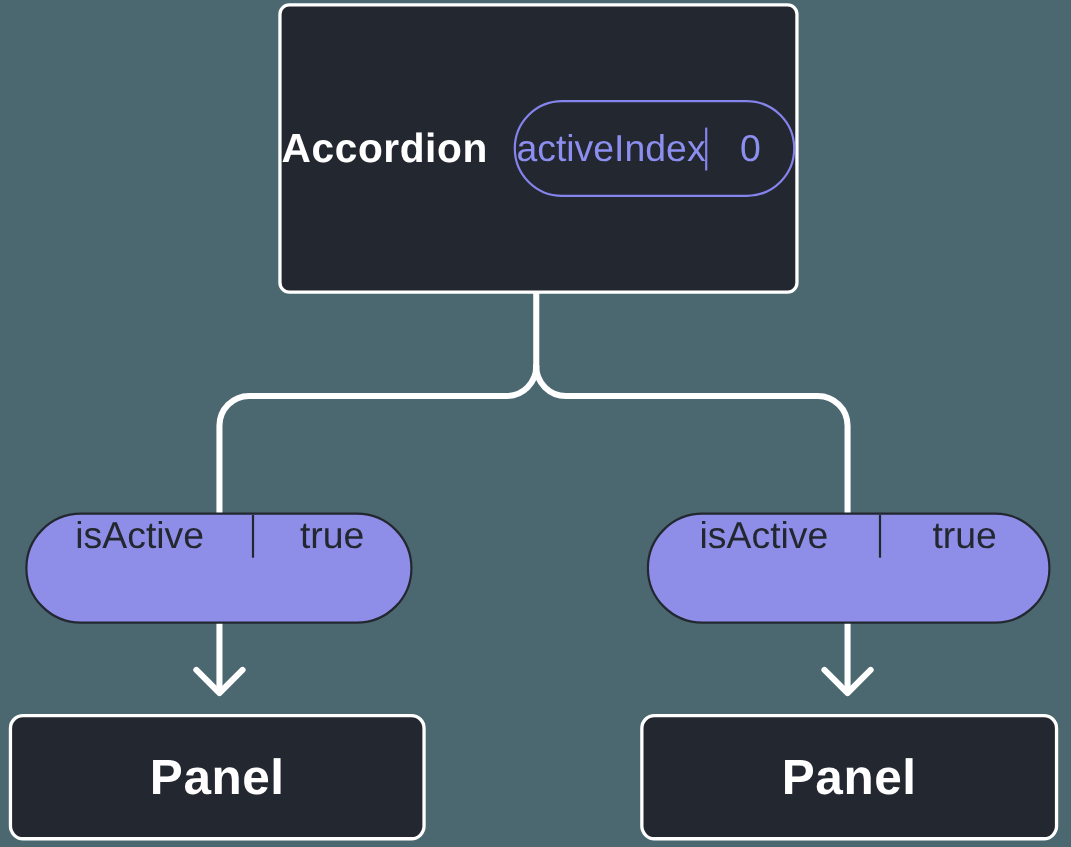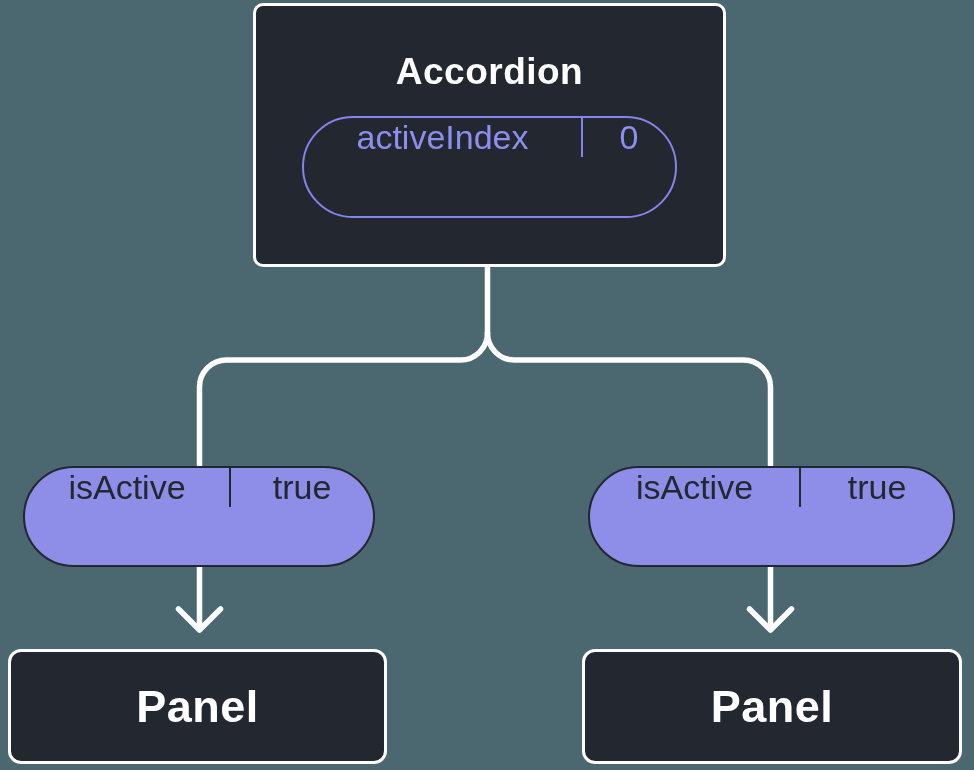--- a/index.html
+++ b/index.html
@@ -36,44 +36,44 @@
     stroke-width: 5.5;
     stroke-linecap: round;
     stroke-linejoin: round;
   }
   
   .node {
     position: absolute;
     background: var(--node-fill);
     border: 3px solid var(--node-border);
     display: flex;
-    flex-direction: column;
+    flex-direction: row;
     align-items: center;
     justify-content: center;
   }
   .node.root {
     left: 253px; top: 3px;
     width: 473px; height: 264px;
     border-radius: 10px;
     gap: 24px;
   }
   .node-title {
     color: var(--light-text);
     font-size: 37px;
     font-weight: 600;
     letter-spacing: 0.5px;
     line-height: 1.1;
   }
   
   .state-pill {
-    width: 375px; height: 102px;
+    width: 375px; height: 88px;
     border: 2.5px solid var(--outline-pill-stroke);
     border-radius: 51px;
     display: flex;
-    align-items: flex-start;
+    align-items: center;
     overflow: hidden;
   }
   .state-pill .seg {
     display: flex;
     align-items: center;
     justify-content: center;
     color: var(--state-text);
     font-size: 34px;
     font-weight: 400;
   }

